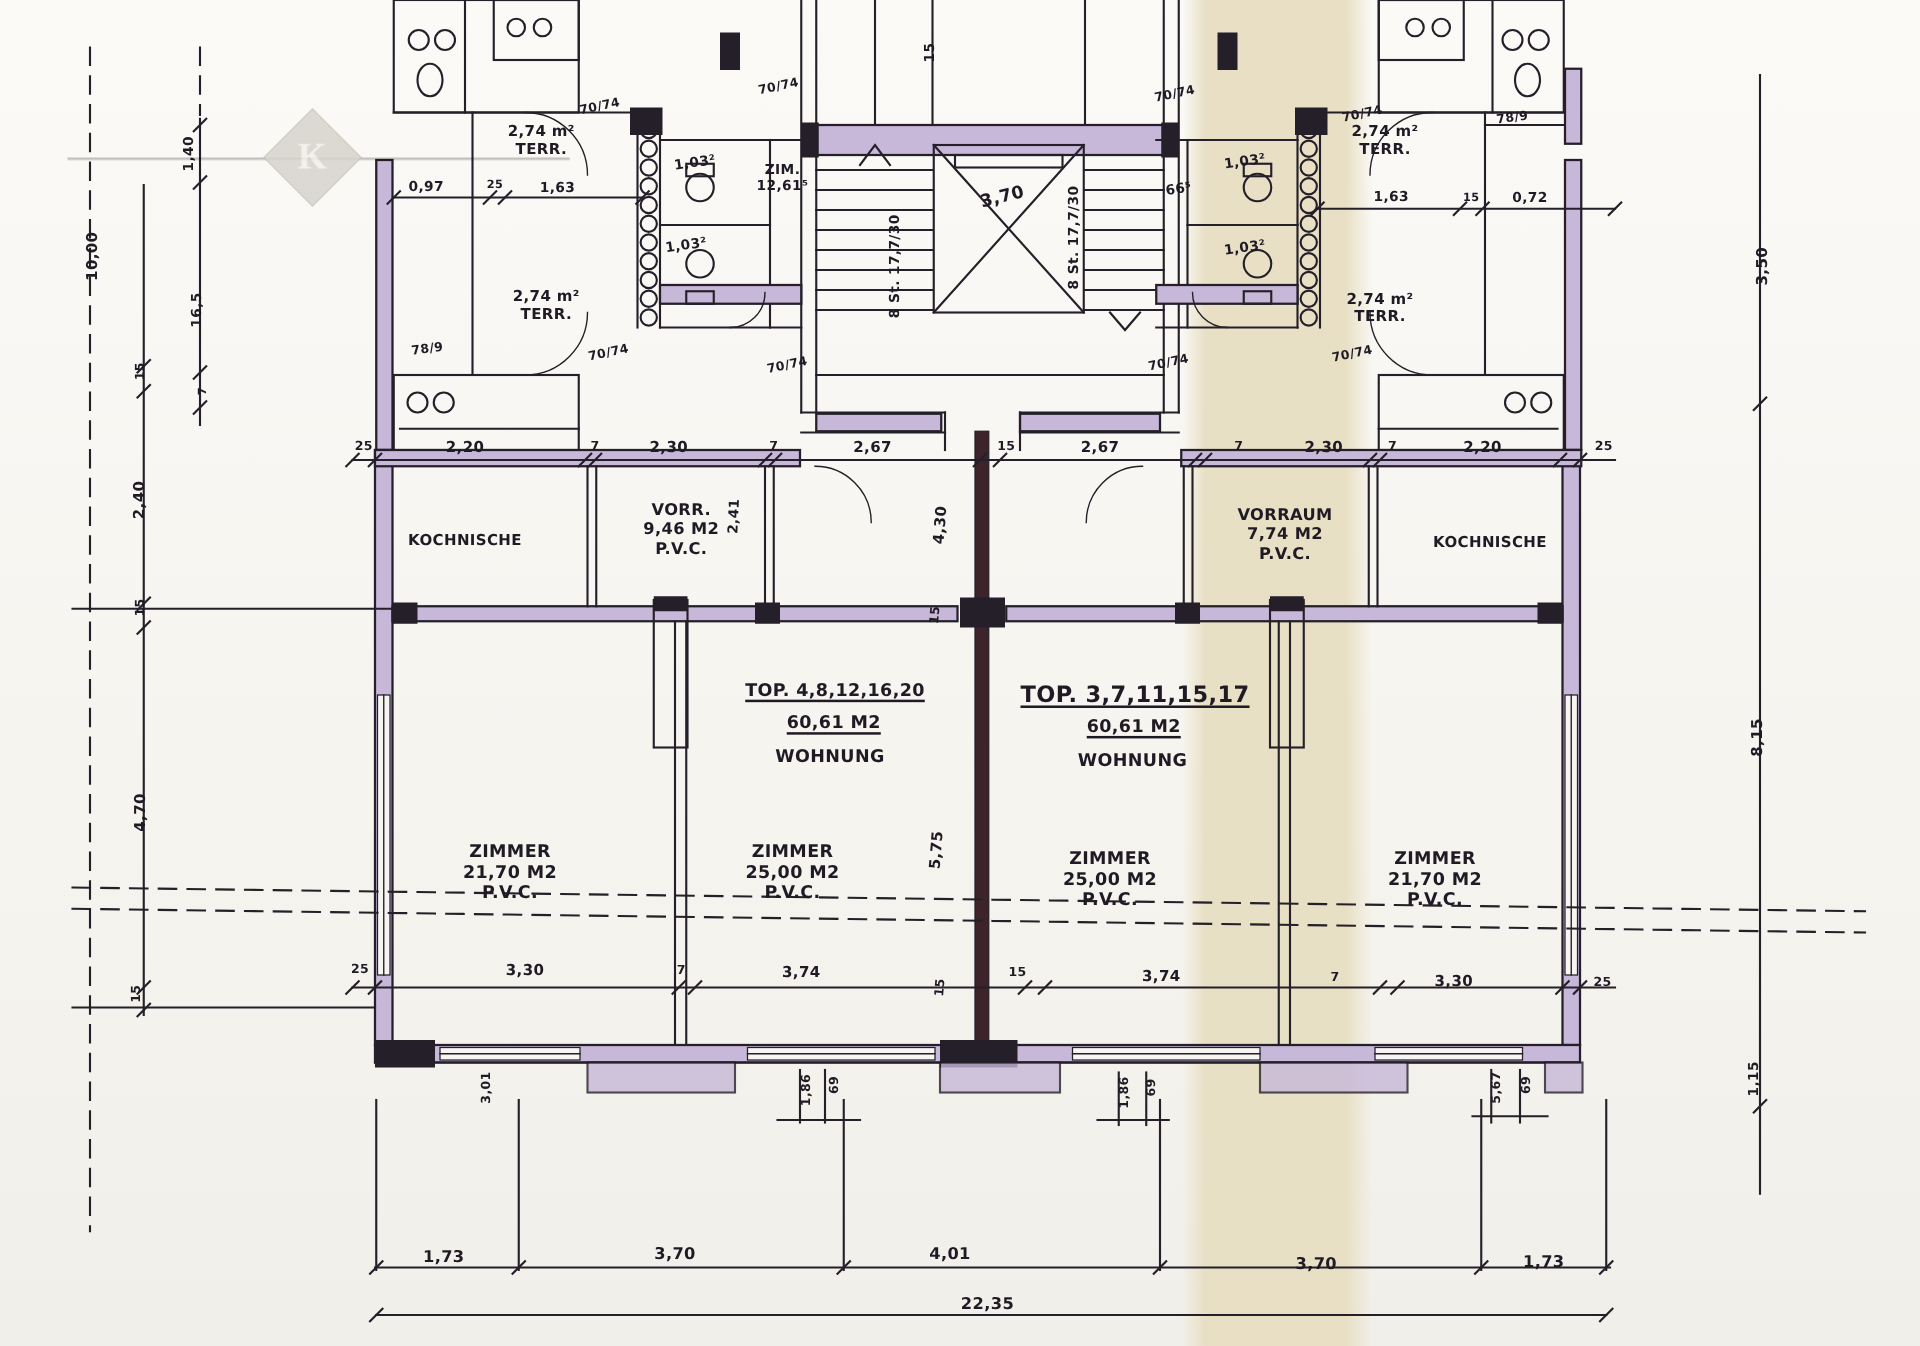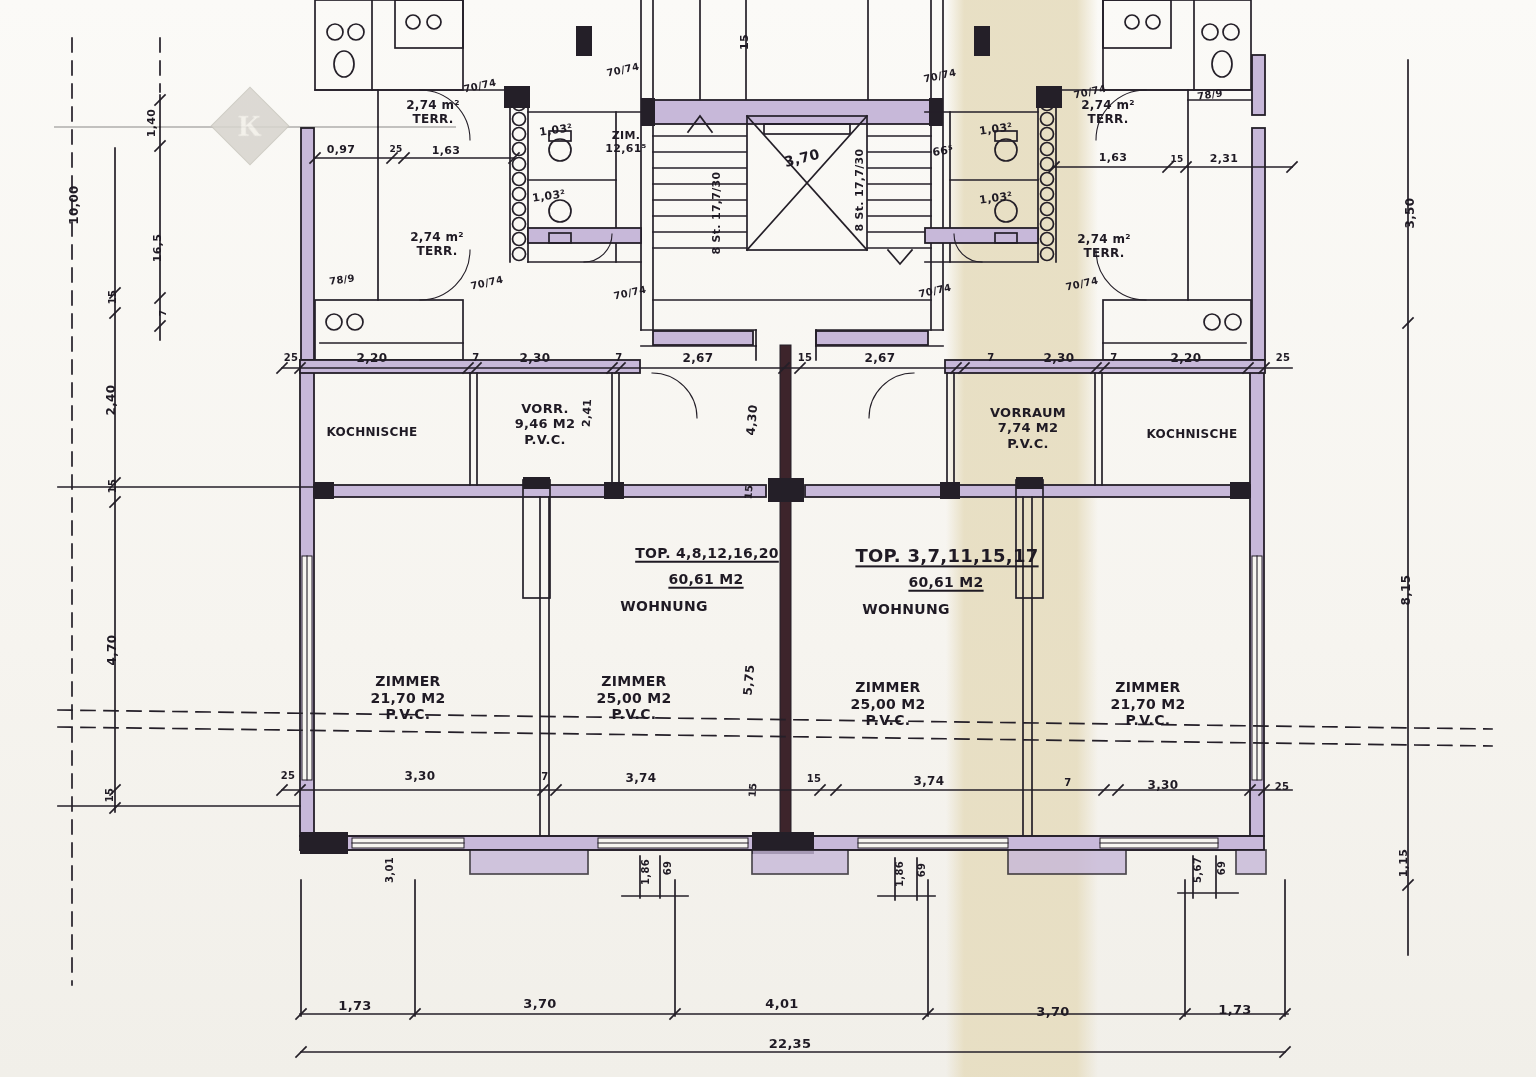--- a/index.html
+++ b/index.html
@@ -18,21 +18,21 @@
   .ink rect.wall2{fill:var(--wall-fill,#c7b8d9);opacity:.8;}
   .ink rect.pier{fill:var(--ink,#241f28);stroke:none;}
   .ink rect.dark{fill:var(--wall-dark,#3d242b);stroke:var(--ink,#241f28);stroke-width:1;}
   .ink rect.win{fill:var(--paper,#f7f5f1);stroke-width:1;}
   .ink .thin{stroke-width:1.1;}
   
   .ann-layer{position:absolute;inset:0;z-index:3;pointer-events:none;}
   .ann{position:absolute;font-family:"DejaVu Sans",sans-serif;font-weight:600;
        color:#1f1a24;white-space:pre-line;text-align:center;line-height:1.18;
        letter-spacing:.3px;}
-  .ann.ul{text-decoration:underline;text-underline-offset:3px;text-decoration-thickness:1.8px;margin-left:39px;}
+  .ann.ul{text-decoration:underline;text-underline-offset:3px;text-decoration-thickness:1.8px;}
   
   .logo{position:absolute;left:48px;top:26px;width:430px;z-index:5;
         mix-blend-mode:multiply;pointer-events:none;}
   .logo-name{font-family:"Liberation Serif",serif;font-size:80px;letter-spacing:13px;
         color:#757575;opacity:.85;line-height:1;}
   .logo-rule{position:absolute;top:100px;left:6px;width:402px;height:2px;
         background:#8d8d8d;opacity:.5;}
   .logo-mark{position:absolute;top:72px;left:174px;width:56px;height:56px;
         background:#dcdad6;opacity:.85;transform:rotate(45deg);
         display:flex;align-items:center;justify-content:center;
@@ -402,30 +402,30 @@
       <div class="ann" style="left: 420px; top: 776px; font-size: 12px; transform: translate(-50%, -50%) rotate(0deg);">3,30</div>
       <div class="ann" style="left: 545px; top: 777px; font-size: 10px; transform: translate(-50%, -50%) rotate(0deg);">7</div>
       <div class="ann" style="left: 641px; top: 778px; font-size: 12px; transform: translate(-50%, -50%) rotate(0deg);">3,74</div>
       <div class="ann" style="left: 814px; top: 779px; font-size: 10px; transform: translate(-50%, -50%) rotate(0deg);">15</div>
       <div class="ann" style="left: 929px; top: 781px; font-size: 12px; transform: translate(-50%, -50%) rotate(0deg);">3,74</div>
       <div class="ann" style="left: 1068px; top: 783px; font-size: 10px; transform: translate(-50%, -50%) rotate(0deg);">7</div>
       <div class="ann" style="left: 1163px; top: 785px; font-size: 12px; transform: translate(-50%, -50%) rotate(0deg);">3,30</div>
       <div class="ann" style="left: 1282px; top: 787px; font-size: 10px; transform: translate(-50%, -50%) rotate(0deg);">25</div>
       <div class="ann" style="left: 355px; top: 1006px; font-size: 13px; transform: translate(-50%, -50%) rotate(0deg);">1,73</div>
       <div class="ann" style="left: 540px; top: 1004px; font-size: 13px; transform: translate(-50%, -50%) rotate(0deg);">3,70</div>
-      <div class="ann" style="left: 782px; top: 1004px; font-size: 13px; transform: translate(-50%, -50%) rotate(0deg);">4,01</div>
+      <div class="ann" style="left: 760px; top: 1004px; font-size: 13px; transform: translate(-50%, -50%) rotate(0deg);">4,01</div>
       <div class="ann" style="left: 1053px; top: 1012px; font-size: 13px; transform: translate(-50%, -50%) rotate(0deg);">3,70</div>
       <div class="ann" style="left: 1235px; top: 1010px; font-size: 13px; transform: translate(-50%, -50%) rotate(0deg);">1,73</div>
       <div class="ann" style="left: 790px; top: 1044px; font-size: 13px; transform: translate(-50%, -50%) rotate(0deg);">22,35</div>
       <div class="ann" style="left: 341px; top: 150px; font-size: 11px; transform: translate(-50%, -50%) rotate(0deg);">0,97</div>
       <div class="ann" style="left: 396px; top: 149px; font-size: 9px; transform: translate(-50%, -50%) rotate(0deg);">25</div>
       <div class="ann" style="left: 446px; top: 151px; font-size: 11px; transform: translate(-50%, -50%) rotate(0deg);">1,63</div>
       <div class="ann" style="left: 1113px; top: 158px; font-size: 11px; transform: translate(-50%, -50%) rotate(0deg);">1,63</div>
       <div class="ann" style="left: 1177px; top: 159px; font-size: 9px; transform: translate(-50%, -50%) rotate(0deg);">15</div>
-      <div class="ann" style="left: 1224px; top: 159px; font-size: 11px; transform: translate(-50%, -50%) rotate(0deg);">2,31</div>
+      <div class="ann" style="left: 1224px; top: 159px; font-size: 11px; transform: translate(-50%, -50%) rotate(0deg);">0,72</div>
       <div class="ann" style="left: 943px; top: 152px; font-size: 11px; transform: translate(-50%, -50%) rotate(-8deg);">66⁵</div>
       <div class="ann" style="left: 480px; top: 86px; font-size: 10px; transform: translate(-50%, -50%) rotate(-12deg);">70/74</div>
       <div class="ann" style="left: 623px; top: 70px; font-size: 10px; transform: translate(-50%, -50%) rotate(-12deg);">70/74</div>
       <div class="ann" style="left: 487px; top: 283px; font-size: 10px; transform: translate(-50%, -50%) rotate(-12deg);">70/74</div>
       <div class="ann" style="left: 630px; top: 293px; font-size: 10px; transform: translate(-50%, -50%) rotate(-12deg);">70/74</div>
       <div class="ann" style="left: 940px; top: 76px; font-size: 10px; transform: translate(-50%, -50%) rotate(-12deg);">70/74</div>
       <div class="ann" style="left: 1090px; top: 92px; font-size: 10px; transform: translate(-50%, -50%) rotate(-12deg);">70/74</div>
       <div class="ann" style="left: 935px; top: 291px; font-size: 10px; transform: translate(-50%, -50%) rotate(-12deg);">70/74</div>
       <div class="ann" style="left: 1082px; top: 284px; font-size: 10px; transform: translate(-50%, -50%) rotate(-12deg);">70/74</div>
       <div class="ann" style="left: 342px; top: 280px; font-size: 10px; transform: translate(-50%, -50%) rotate(-8deg);">78/9</div>

